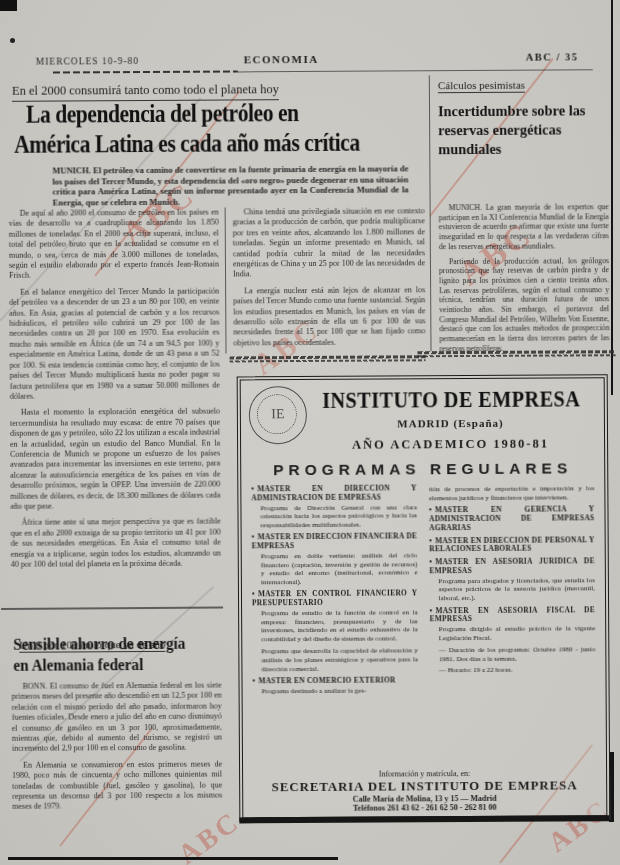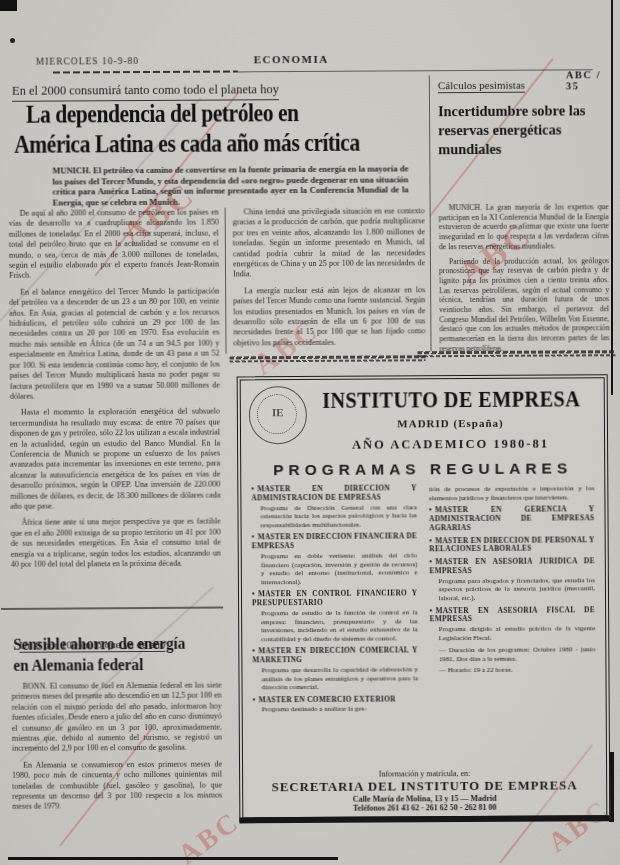--- a/index.html
+++ b/index.html
@@ -51,21 +51,21 @@
   .ad-note{margin:2px 0 0 9px;}
   .ad-footer{position:absolute;left:0;right:0;bottom:4px;text-align:center;}
   .ad-f-lead{font-size:8px;}
   .ad-f-title{font-weight:bold;font-size:13.5px;letter-spacing:1px;white-space:nowrap;transform:scaleX(.95);transform-origin:center top;}
   .ad-f-addr{font-size:8px;font-weight:bold;}
   .ad-f-tel{font-size:8px;font-weight:bold;}
   .thickbar{height:6px;background:#161616;}
   
   .seal{width:56px;height:56px;border-radius:50%;border:1.6px solid #2d2d2d;position:relative;opacity:.8;}
   .seal .inner{position:absolute;left:7px;top:7px;width:38px;height:38px;border-radius:50%;border:1.2px dotted #2d2d2d;}
-  .seal .glyph{position:absolute;left:0;right:0;top:19px;text-align:center;font-size:11px;font-weight:bold;color:#2d2d2d;}
+  .seal .glyph{position:absolute;left:0;right:0;top:19px;text-align:center;font-size:14px;font-weight:normal;color:#2d2d2d;}
   
   .wm{position:absolute;color:rgba(186,84,66,.42);font-weight:bold;font-size:34px;letter-spacing:3px;transform:rotate(-36deg);font-family:"Liberation Serif",serif;}
   .slash{position:absolute;background:rgba(186,84,66,.40);height:2.2px;transform:rotate(-52deg);transform-origin:left center;border-radius:2px;}
   .streak{position:absolute;background:rgba(100,100,100,.20);height:1.6px;transform-origin:left center;}
   .corner-mark{position:absolute;left:0;top:0;width:17px;height:11px;background:#111;}
   .dotmark{position:absolute;background:#222;border-radius:50%;}
   .edge-line{position:absolute;background:#141414;}
 </style>
 </head>
 <body>
@@ -86,22 +86,22 @@
   <div class="streak" style="left:0px;top:320px;width:300px;transform:rotate(-48deg);"></div>
   <div class="streak" style="left:20px;top:760px;width:260px;transform:rotate(-42deg);"></div>
 
   <div class="edge-line" style="left:611px;top:0;width:2px;height:395px;"></div>
   <div class="edge-line" style="left:609px;top:752px;width:5px;height:70px;"></div>
   <div class="edge-line" style="left:8px;top:857px;width:330px;height:2.5px;"></div>
 
   <div class="content">
 
     <div class="abs hdr-date txt" style="left:38px;top:55px;">MIERCOLES 10-9-80</div>
-    <div class="abs hdr-section txt" style="left:256px;top:53px;">ECONOMIA</div>
-    <div class="abs hdr-page txt" style="left:528px;top:71px;margin-left:40px;">ABC / 35</div>
+    <div class="abs hdr-section txt" style="left:246px;top:53px;">ECONOMIA</div>
+    <div class="abs hdr-page txt" style="left:528px;top:53px;">ABC / 35</div>
     <div class="abs hrule-dash" style="left:55px;top:70px;width:185px;"></div>
     <div class="abs hrule" style="left:240px;top:71px;width:355px;"></div>
 
     <div class="abs kicker txt" style="left:14px;top:82px;">En el 2000 consumirá tanto como todo el planeta hoy</div>
     <div class="abs headline" style="left:28px;top:99px;">La dependencia del petróleo en</div>
     <div class="abs headline" style="left:16px;top:129px;">América Latina es cada año más crítica</div>
     <div class="abs lead txt" style="left:54px;top:164px;width:356px;">MUNICH. El petróleo va camino de convertirse en la fuente primaria de energía en la mayoría de los países del Tercer Mundo, y esta dependencia del «oro negro» puede degenerar en una situación crítica para América Latina, según un informe presentado ayer en la Conferencia Mundial de la Energía, que se celebra en Munich.</div>
 
     <div class="abs col txt" style="left:10px;top:207px;width:210px;">
       <p>De aquí al año 2000 el consumo de petróleo en los países en vías de desarrollo va a cuadruplicarse alcanzando los 1.850 millones de toneladas. En el 2000 esa cifra superará, incluso, el total del petróleo bruto que en la actualidad se consume en el mundo, o sea, cerca de más de 3.000 millones de toneladas, según el estudio elaborado por el experto francés Jean-Romain Frisch.</p>
@@ -155,21 +155,20 @@
           </div>
           <div class="prog">
             <div class="prog-t"><span class="blt">•</span><span>MASTER EN DIRECCION FINANCIERA DE EMPRESAS</span></div>
             <div class="prog-b">Programa en doble vertiente: análisis del ciclo financiero (captación, inversión y gestión de recursos) y estudio del entorno (institucional, económico e internacional).</div>
           </div>
           <div class="prog">
             <div class="prog-t"><span class="blt">•</span><span>MASTER EN CONTROL FINANCIERO Y PRESUPUESTARIO</span></div>
             <div class="prog-b">Programa de estudio de la función de control en la empresa: financiero, presupuestario y de las inversiones, incidiendo en el estudio exhaustivo de la contabilidad y del diseño de sistemas de control.</div>
           </div>
           <div class="prog">
-            <div class="prog-t"><span class="blt">•</span><span>MASTER EN DIRECCION COMERCIAL Y MARKETING</span></div>
             <div class="prog-b">Programa que desarrolla la capacidad de elaboración y análisis de los planes estratégicos y operativos para la dirección comercial.</div>
           </div>
           <div class="prog">
             <div class="prog-t"><span class="blt">•</span><span>MASTER EN COMERCIO EXTERIOR</span></div>
             <div class="prog-b">Programa destinado a analizar la ges-</div>
           </div>
         </div>
         <div class="ad-col">
           <div class="prog-b" style="margin-left:0;">tión de procesos de exportación e importación y los elementos jurídicos y financieros que intervienen.</div>
           <div class="prog" style="margin-top:4px;">

